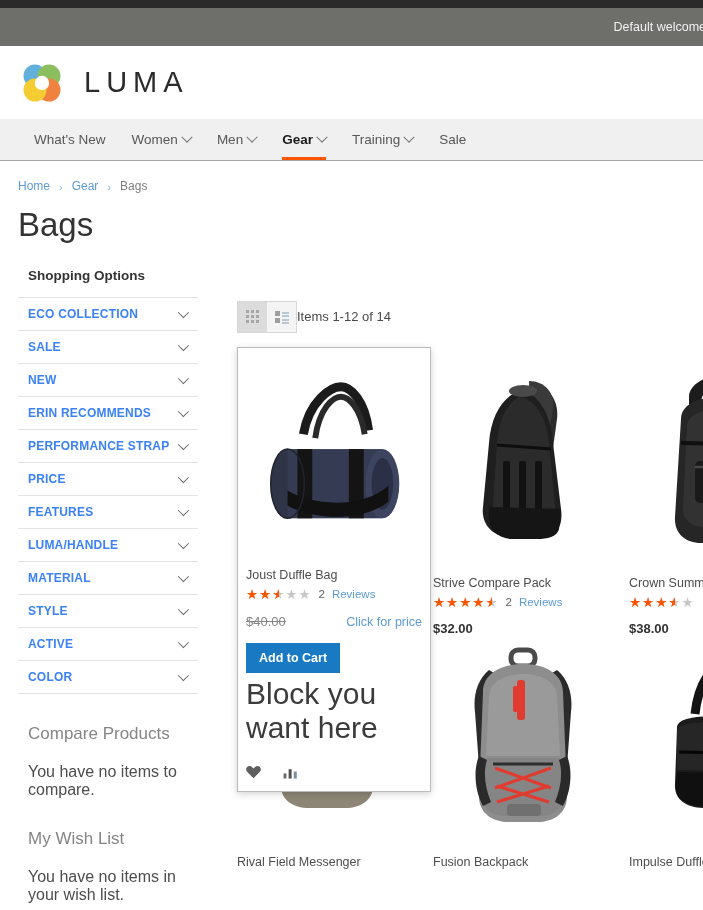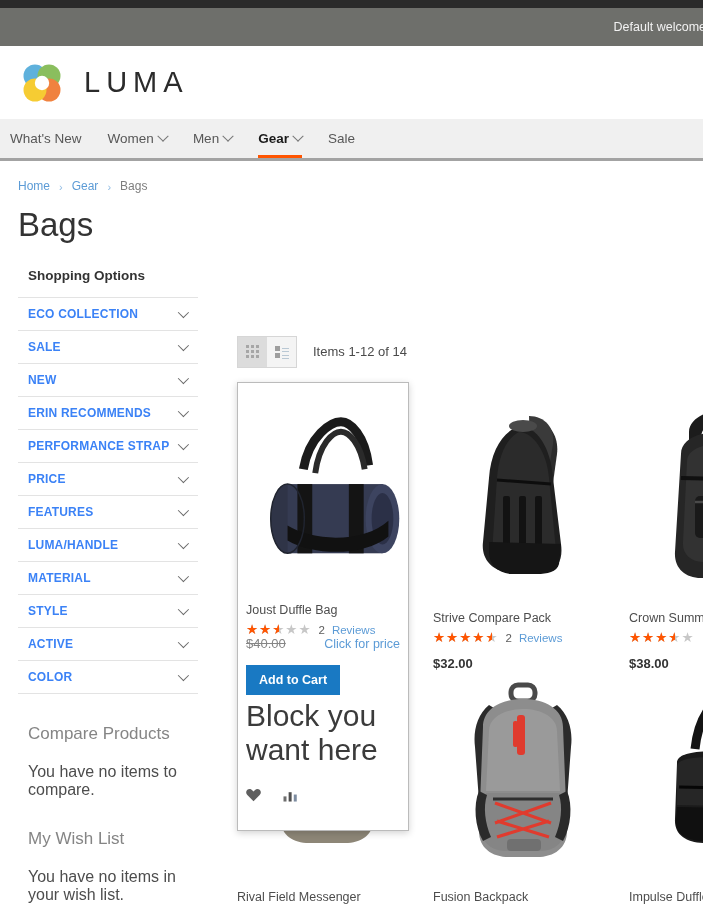--- a/index.html
+++ b/index.html
@@ -31,22 +31,22 @@
   }
   .logo-mark { width: 48px; height: 48px; flex: 0 0 48px; }
   .logo-word {
     font-size: 29px; letter-spacing: 6px; color: #2b2b2b;
     margin-left: 18px; font-weight: 400;
   }
 
   
   .navbar {
     height: 42px; background: #f0f0f0;
-    display: flex; align-items: stretch; padding-left: 10px;
-    border-bottom: 3px solid #a3a3a3;
+    display: flex; align-items: stretch; padding-left: 34px;
+    border-bottom: 1px solid #a3a3a3;
   }
   .nav-item {
     display: flex; align-items: center; gap: 5px;
     padding: 0 13px 0 0; margin-right: 13px;
     font-size: 13.5px; color: #575757; position: relative;
     cursor: pointer;
   }
   .nav-item:first-child { margin-left: 0; }
   .nav-item.active { color: #1a1a1a; font-weight: bold; }
   .nav-item.active::after {
@@ -68,21 +68,21 @@
   }
   .breadcrumb a { color: #5c9bd6; text-decoration: none; cursor: pointer; }
   .breadcrumb .sep { color: #8fbbe3; font-size: 11px; }
   .breadcrumb .cur { color: #7d7d7d; }
 
   .page-title {
     font-size: 33px; font-weight: 300; color: #333;
     margin: 14px 0 22px 0; line-height: 1.1;
   }
 
-  .columns { display: flex; align-items: flex-end; }
+  .columns { display: flex; align-items: center; }
 
   
   .sidebar { width: 196px; flex: 0 0 196px; padding-right: 16px; }
   .sidebar-title {
     font-size: 13.5px; font-weight: bold; color: #333;
     margin: 3px 0 14px 10px;
   }
   .filter-list { border-top: 1px solid #e3e3e3; }
   .filter-item {
     border-bottom: 1px solid #e3e3e3;
@@ -99,21 +99,21 @@
 
   .side-block { margin-top: 30px; padding-left: 10px; }
   .side-block-title {
     font-size: 17px; font-weight: 300; color: #858585;
     margin-bottom: 19px;
   }
   .side-block-text { font-size: 16px; color: #4d4d4d; }
 
   
   .main { flex: 1 1 auto; min-width: 0; padding-left: 23px; }
-  .toolbar { display: flex; align-items: center; gap: 16px; margin-bottom: 24px; }
+  .toolbar { display: flex; align-items: center; margin-bottom: 24px; }
   .modes { display: flex; border: 1px solid #d6d6d6; }
   .mode {
     width: 29px; height: 30px;
     display: flex; align-items: center; justify-content: center;
     cursor: pointer;
   }
   .mode.active { background: #dcdcdc; }
   .mode.inactive { background: #f4f4f4; }
   .grid-glyph { display: grid; grid-template-columns: repeat(3,3px); gap: 2px; }
   .grid-glyph i { width: 3px; height: 3px; background: #a6a6a6; display: block; }
@@ -146,30 +146,30 @@
     white-space: nowrap; color: #ff5501;
   }
   .rev-count { font-size: 11.5px; color: #5c5c5c; }
   .rev-label { font-size: 11.5px; color: #5c9bd6; cursor: pointer; }
   .price { font-size: 13px; font-weight: bold; color: #333; margin-top: 12px; }
 
   
   .prod.hovered { z-index: 30; }
   .hover-card {
     position: absolute; left: 0; top: -10px;
-    width: 172px;
+    width: 194px;
     background: #fff;
     border: 1px solid #bbb;
     box-shadow: 0 2px 7px rgba(0,0,0,.18);
-    padding: 8px 8px 28px 8px;
+    padding: 8px 8px 12px 8px;
     z-index: 40;
   }
   .hover-card .prod-photo { width: 178px; height: 200px; }
   .hover-card .prod-name { margin-top: 12px; }
-  .price-row { display: flex; align-items: baseline; justify-content: space-between; }
+  .price-row { display: flex; align-items: baseline; justify-content: space-between; margin-top: 13px; }
   .old-price {
     font-size: 13px; color: #858585; text-decoration: line-through;
   }
   .click-price { font-size: 12.5px; color: #5c9bd6; cursor: pointer; }
   .atc-btn {
     margin-top: 14px; background: #1979c3; color: #fff;
     border: none; font-family: inherit;
     font-size: 12.5px; font-weight: bold;
     padding: 8px 13px; cursor: pointer;
   }
@@ -213,20 +213,24 @@
   <div class="nav-item">
     <span>Women</span>
     <i class="chev"></i>
   </div>
   <div class="nav-item">
     <span>Men</span>
     <i class="chev"></i>
   </div>
   <div class="nav-item active">
     <span>Gear</span>
+    <i class="chev"></i>
+  </div>
+  <div class="nav-item">
+    <span>Training</span>
     <i class="chev"></i>
   </div>
   <div class="nav-item">
     <span>Sale</span>
   </div>
 </nav>
 
 <div class="page">
 
   <div class="breadcrumb">

